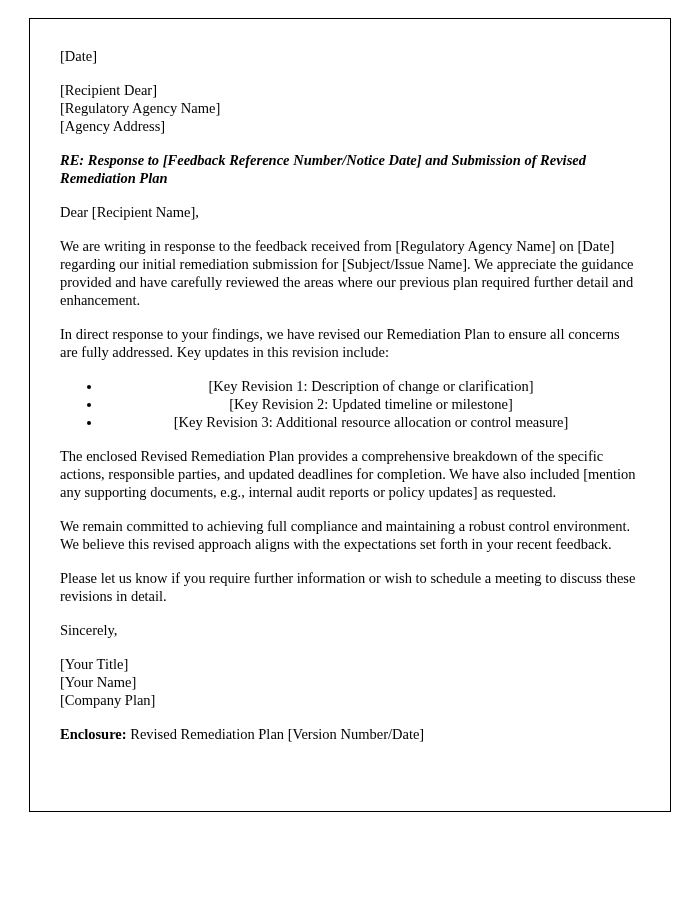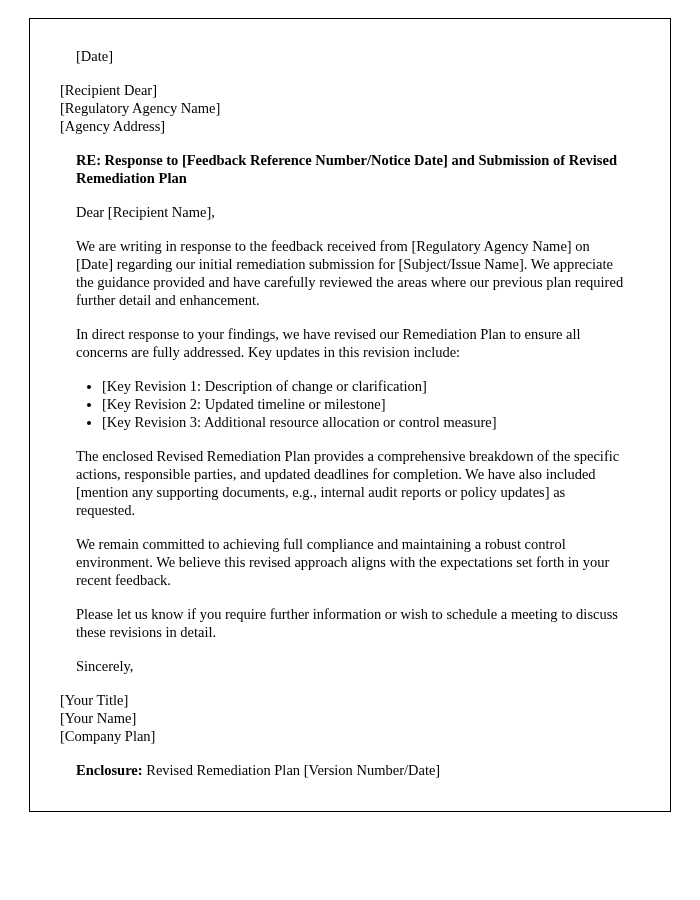--- a/index.html
+++ b/index.html
@@ -19,37 +19,39 @@
     height: 794px;
     margin: 18px auto 0 auto;
     border: 1px solid #000000;
     background: #ffffff;
     padding: 28px 30px 20px 30px;
     font-size: 14.5px;
     line-height: 18px;
     overflow: hidden;
   }
   .page p {
-    margin: 16px 16px;
+    margin: 16px 0;
   }
   .page p:first-child {
     margin-top: 0;
   }
   .block {
     margin: 16px 0;
   }
   .block div {
     margin: 0;
   }
   .subject {
     font-weight: bold;
+    font-style: italic;
   }
   ul.revisions {
     margin: 16px 0;
     padding-left: 42px;
+    text-align: center;
   }
   ul.revisions li {
     margin: 0;
     padding: 0;
   }
   .enclosure strong {
     font-weight: bold;
   }
 </style>
 </head>

